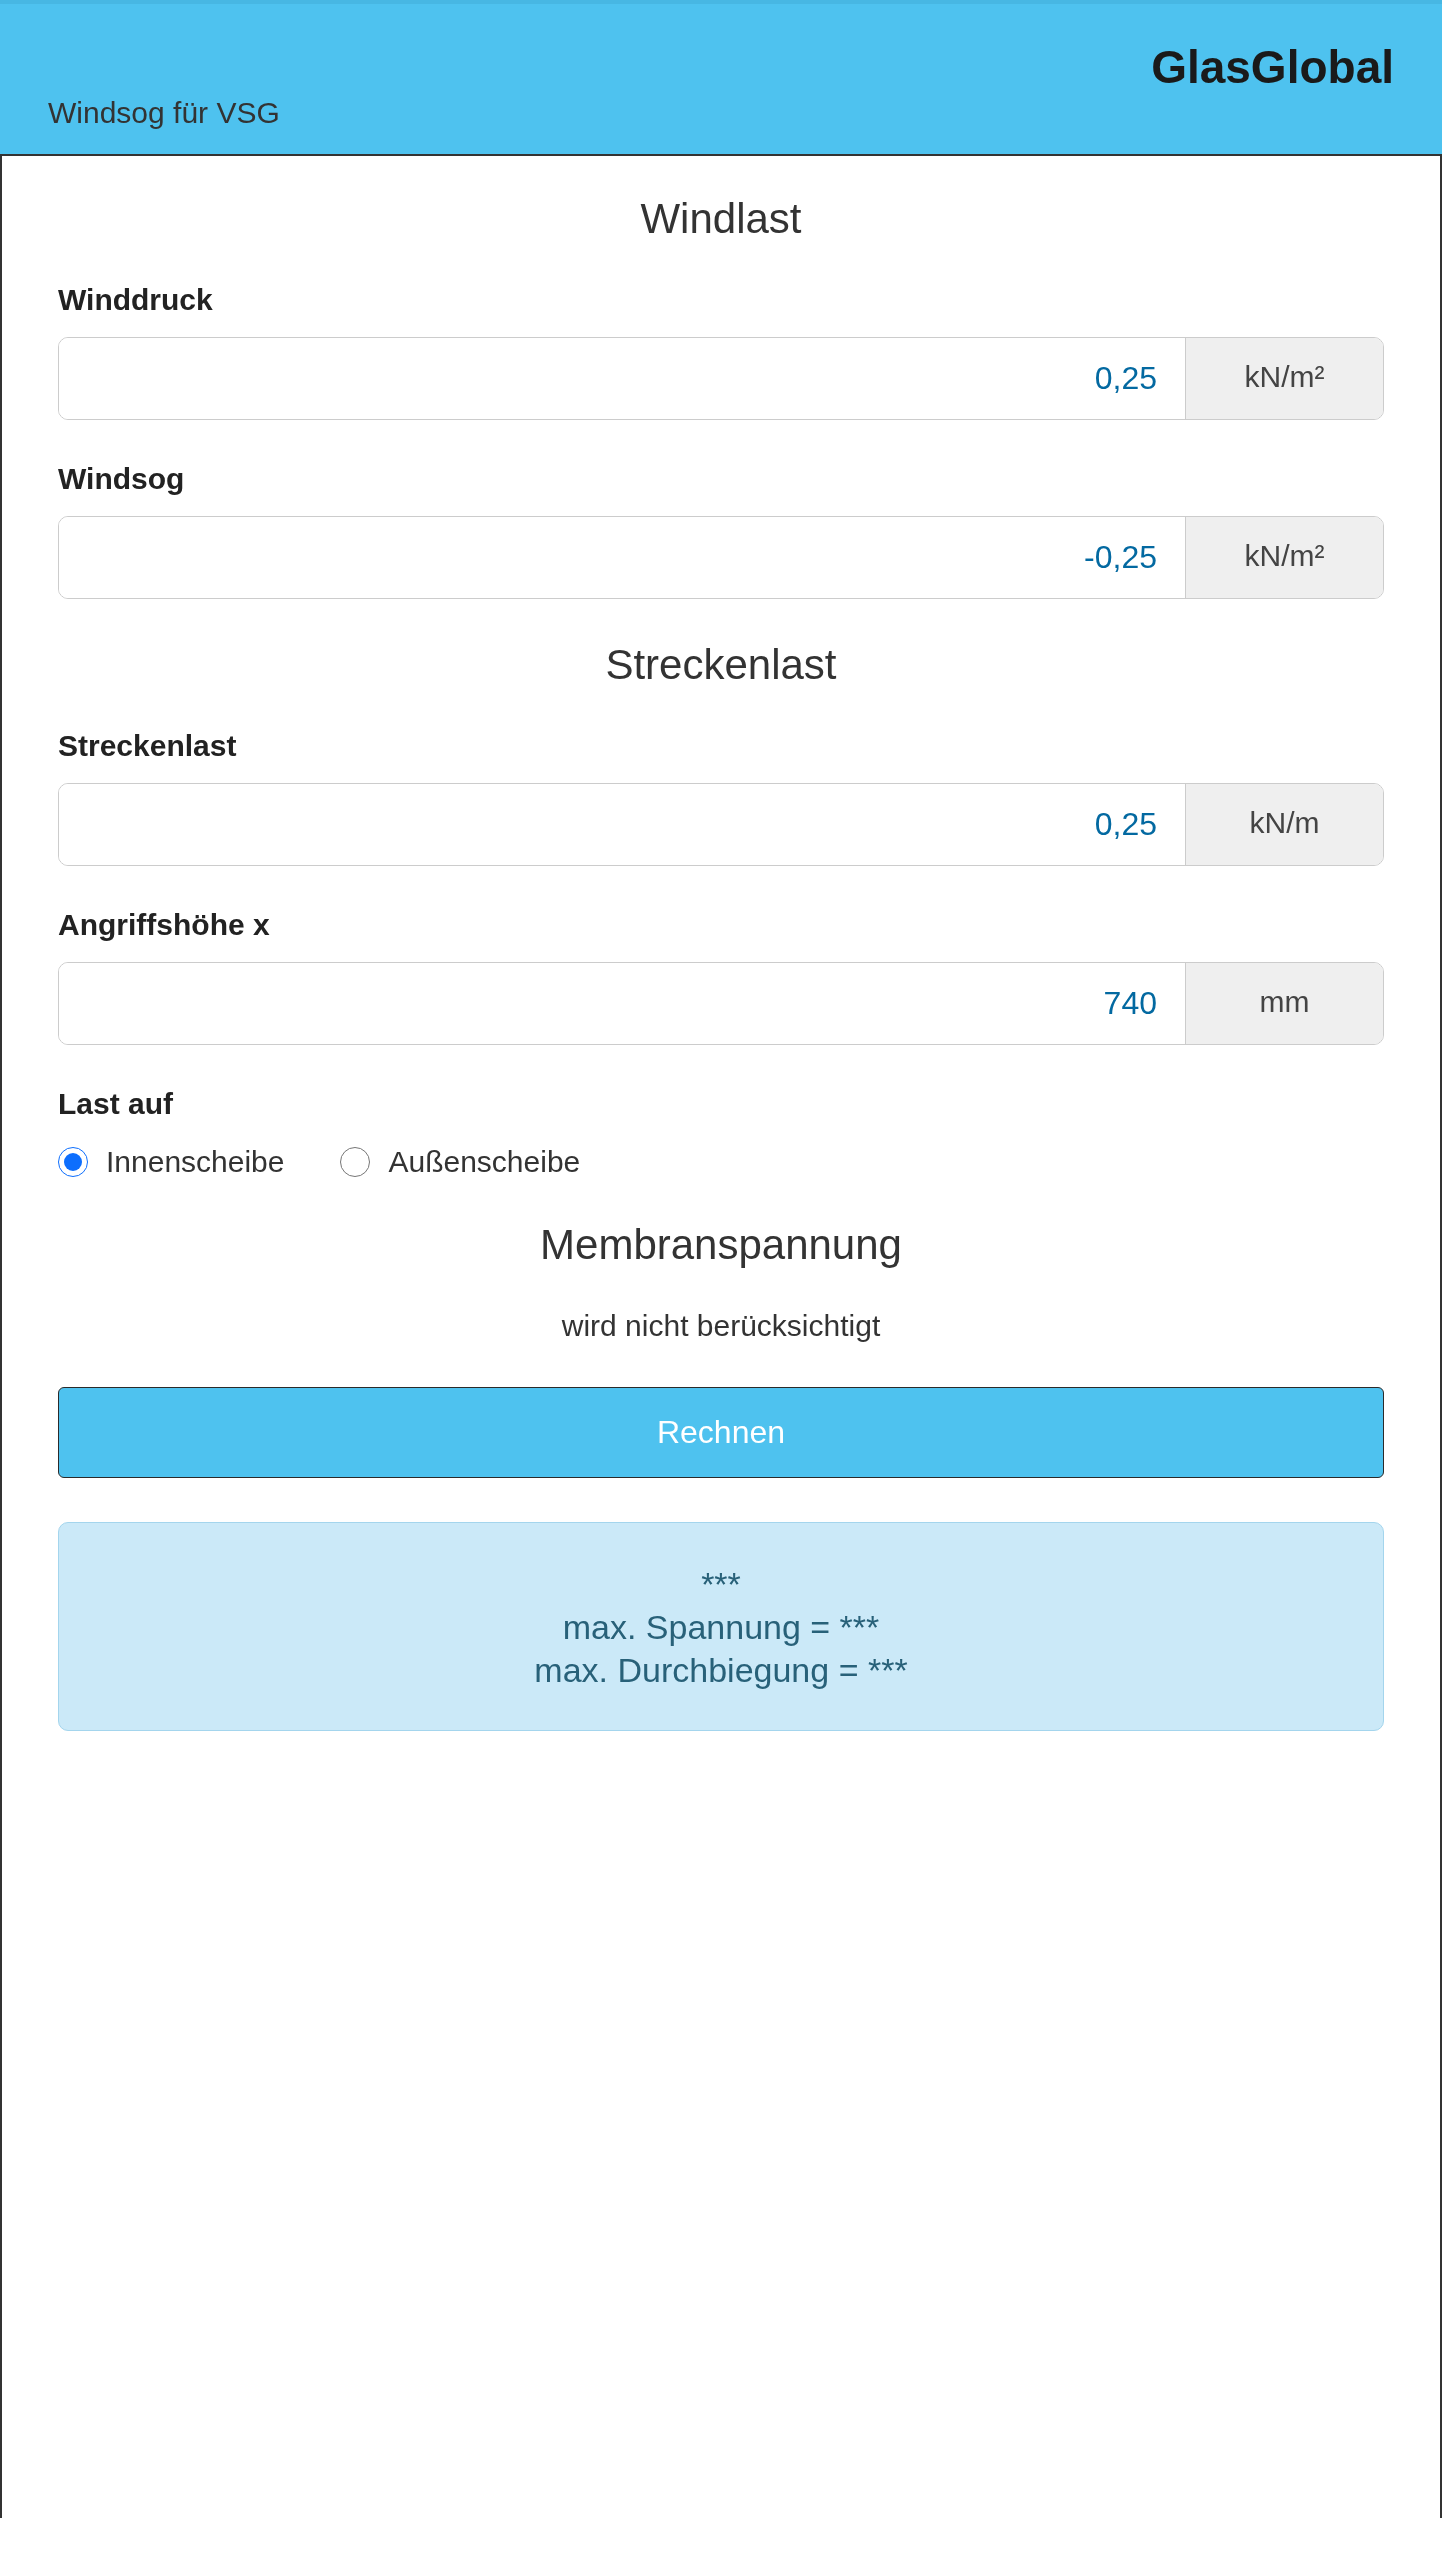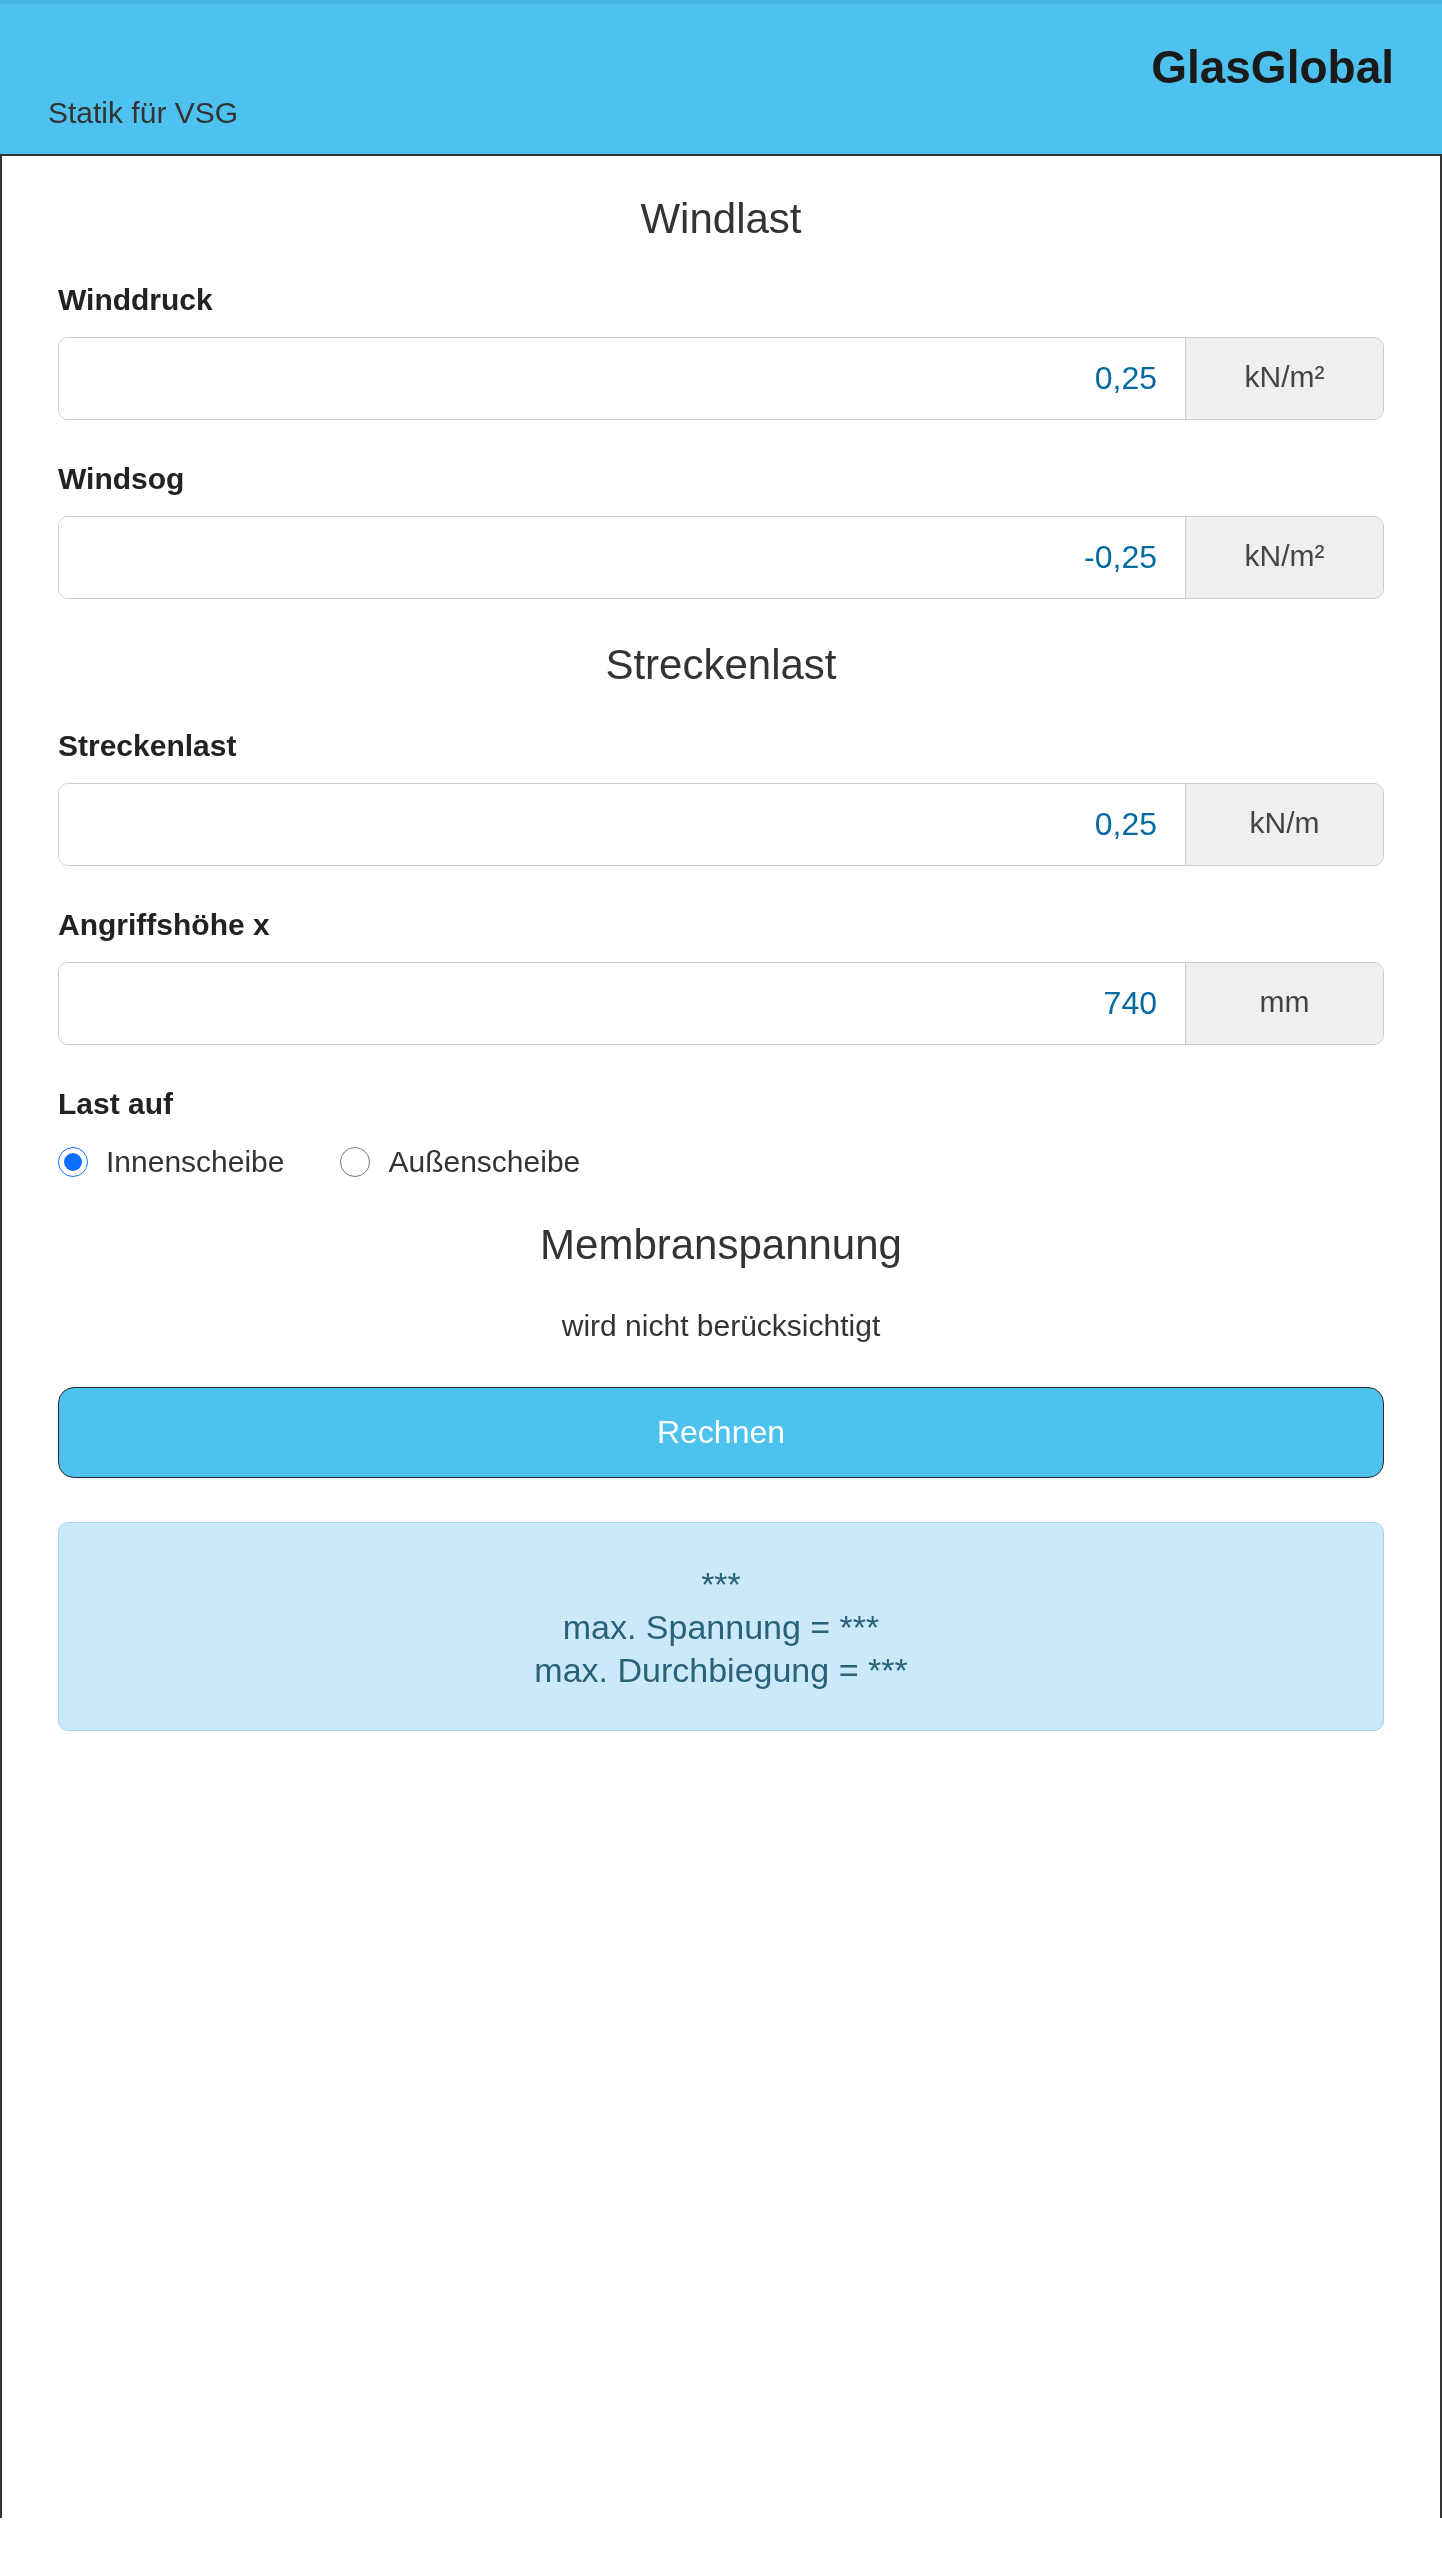--- a/index.html
+++ b/index.html
@@ -125,21 +125,21 @@
       color: #333333;
       margin: 16px 0 44px 0;
     }
 
     .btn-primary {
       display: block;
       width: 100%;
       background: #4ec2ef;
       color: #ffffff;
       border: 1px solid #2a2a2a;
-      border-radius: 16px;
+      border-radius: 6px;
       padding: 26px 0;
       font-size: 32px;
       font-family: inherit;
       cursor: pointer;
       margin-bottom: 44px;
     }
 
     .result-box {
       background: #cbe9f8;
       border: 1px solid #a4d5ed;
@@ -152,21 +152,21 @@
       font-size: 34px;
       color: #286179;
       margin: 4px 0;
     }
   </style>
 </head>
 <body>
 
 <div class="header">
   <div class="app-title">GlasGlobal</div>
-  <div class="app-subtitle">Statik für VSG</div>
+  <div class="app-subtitle">Windsog für VSG</div>
 </div>
 
 <div class="main">
 
   <h2 class="section-heading">Windlast</h2>
 
   <div class="field-group">
     <label class="field-label">Winddruck</label>
     <div class="input-group">
       <input type="text" class="input-field" value="0,25" style="">

